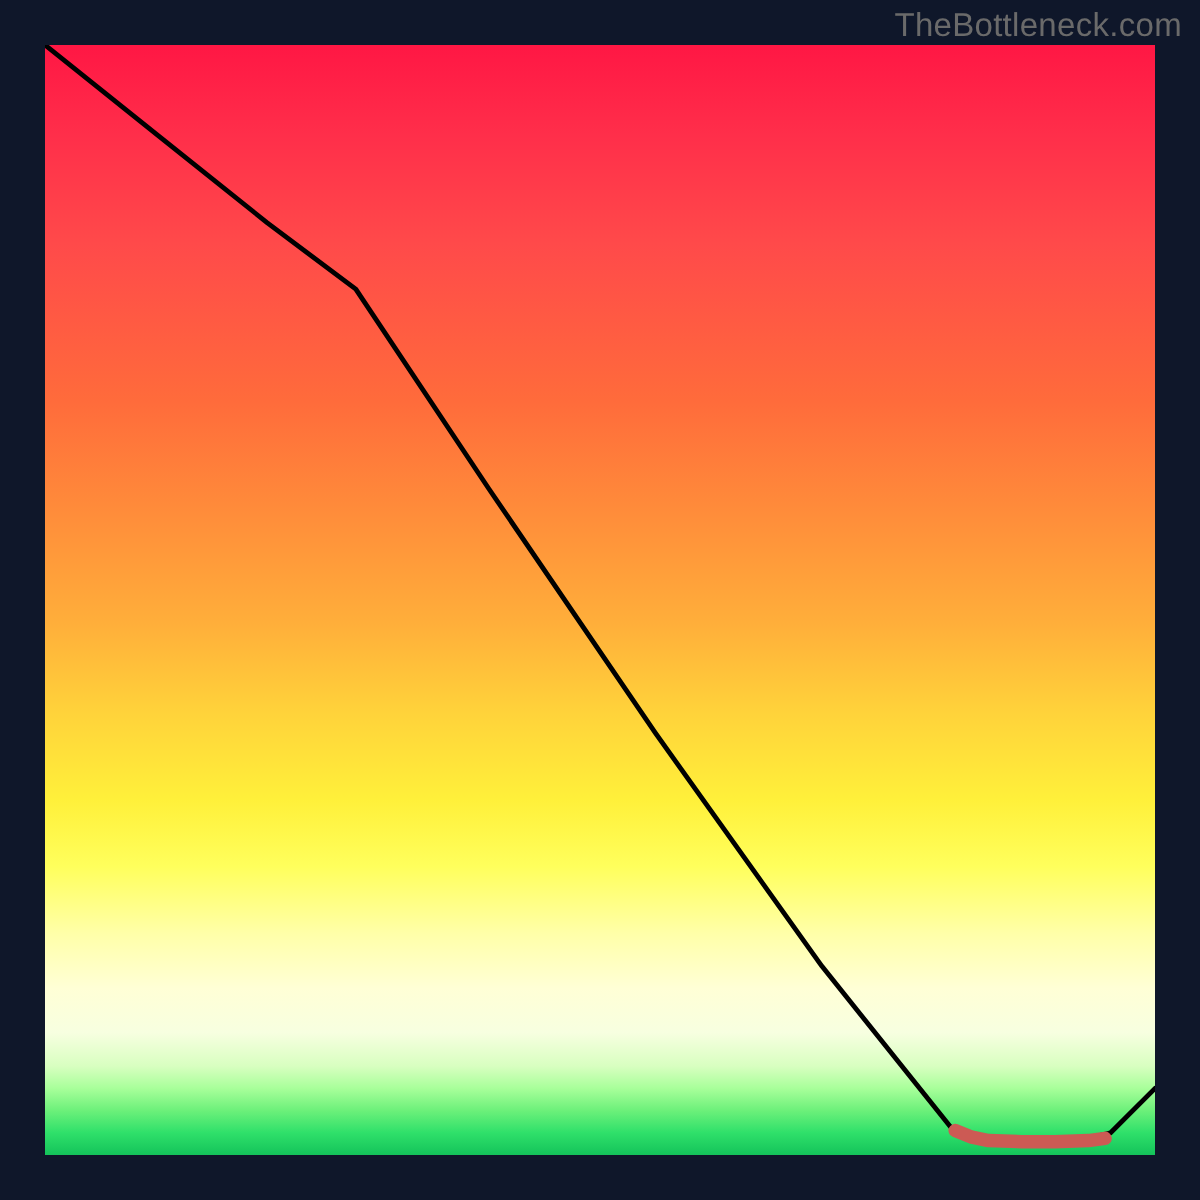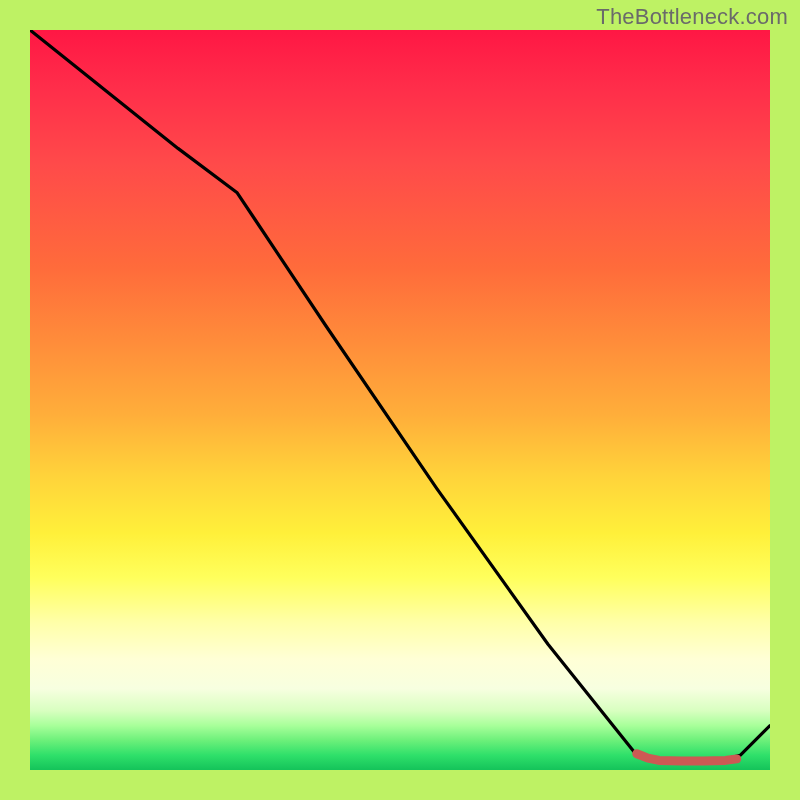--- a/index.html
+++ b/index.html
@@ -8,21 +8,21 @@
     width: 800px;
     height: 800px;
     background: #000;
     overflow: hidden;
     font-family: Arial, Helvetica, sans-serif;
   }
   .frame {
     position: relative;
     width: 800px;
     height: 800px;
-    background: #bef264;
+    background: #0f172a;
   }
   .watermark {
     position: absolute;
     top: 4px;
     right: 12px;
     color: #6a6a6a;
     font-size: 22px;
     letter-spacing: 0.2px;
     font-weight: 400;
     z-index: 5;

